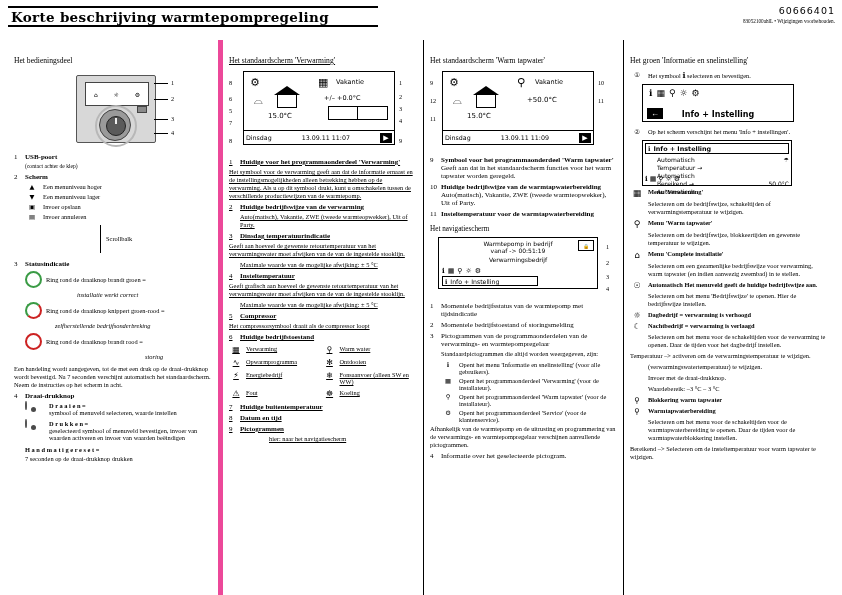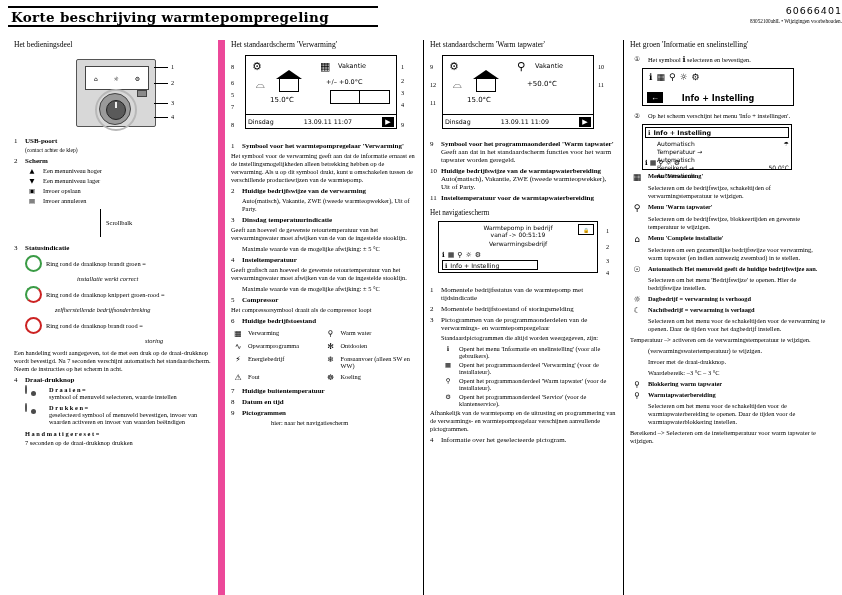--- a/index.html
+++ b/index.html
@@ -6,44 +6,44 @@
   body{
     width:842px;height:595px;background:#ffffff;
     font-family:"Liberation Serif", serif;
     color:#000;
     font-size:6.4px;
     overflow:hidden;
   }
   .page{position:relative;width:842px;height:595px;box-sizing:border-box;padding:0;}
 
   
-  .hdr{position:relative;height:26px;margin:6px 0 0 8px;}
+  .hdr{position:relative;height:26px;margin:6px 7px 0 8px;}
   .hdr-bar{
     position:absolute;left:0;top:0;width:370px;height:17px;
     border-top:2px solid #000;border-bottom:2px solid #000;
     display:flex;align-items:center;
   }
   .hdr-title{
     font-family:"DejaVu Serif", serif;
     font-weight:bold;font-size:13.5px;letter-spacing:.3px;
     padding-left:3px;
   }
   .hdr-right{position:absolute;right:0;top:-1px;text-align:right;}
   .hdr-code{font-family:"DejaVu Sans", sans-serif;font-size:9.5px;letter-spacing:1px;}
   .hdr-sub{font-size:5.2px;margin-top:2px;}
 
   
   .cols{position:absolute;left:8px;top:34px;width:826px;height:556px;display:flex;}
   .col{position:relative;padding:0 7px 0 6px;box-sizing:border-box;}
   .col.c1{width:210px;}
-  .col.c2{width:205px;border-left:7px solid #ec4899;}
+  .col.c2{width:205px;border-left:5px solid #ec4899;text-decoration:underline;}
   .col.c3{width:200px;border-left:1px solid #000;}
   .col.c4{width:211px;border-left:1px solid #000;}
 
-  .colhead{font-size:7.6px;margin:0 0 6px 0;}
+  .colhead{font-size:7.6px;margin:16px 0 6px 0;}
   .sechead{font-size:7.2px;margin:7px 0 3px 0;}
   p{margin:2px 0 3px 0;line-height:1.25;}
   .ital{font-style:italic;}
   .small{font-size:5.6px;}
 
   .itemrow{display:flex;gap:3px;margin:3px 0 2px 0;}
   .itemrow .n{width:8px;flex:none;font-size:7px;}
   .itemrow .t{flex:1;font-size:7px;}
   .itemrow .t b{font-weight:bold;}
 
@@ -336,21 +336,21 @@
         <div class="lnum" style="left:170px;top:8px;">1</div>
         <div class="lnum" style="left:170px;top:22px;">2</div>
         <div class="lnum" style="left:170px;top:34px;">3</div>
         <div class="lnum" style="left:170px;top:46px;">4</div>
         <div class="lnum" style="left:0px;top:66px;">8</div>
         <div class="lnum" style="left:170px;top:66px;">9</div>
       </div>
 
       <div class="itemrow">
         <div class="n">1</div>
-        <div class="t"><b>Symbool voor het warmtepompregelaar 'Verwarming'</b></div>
+        <div class="t"><b>Huidige voor het programmaonderdeel 'Verwarming'</b></div>
       </div>
       <p>Het symbool voor de verwarming geeft aan dat de informatie ernaast en de instellingsmogelijkheden alleen betrekking hebben op de verwarming. Als u op dit symbool drukt, kunt u omschakelen tussen de verschillende productiewijzen van de warmtepomp.</p>
 
       <div class="itemrow">
         <div class="n">2</div>
         <div class="t"><b>Huidige bedrijfswijze van de verwarming</b></div>
       </div>
       <p style="margin-left:11px;">Auto(matisch), Vakantie, ZWE (tweede warmteopwekker), Uit of Party.</p>
 
       <div class="itemrow">

